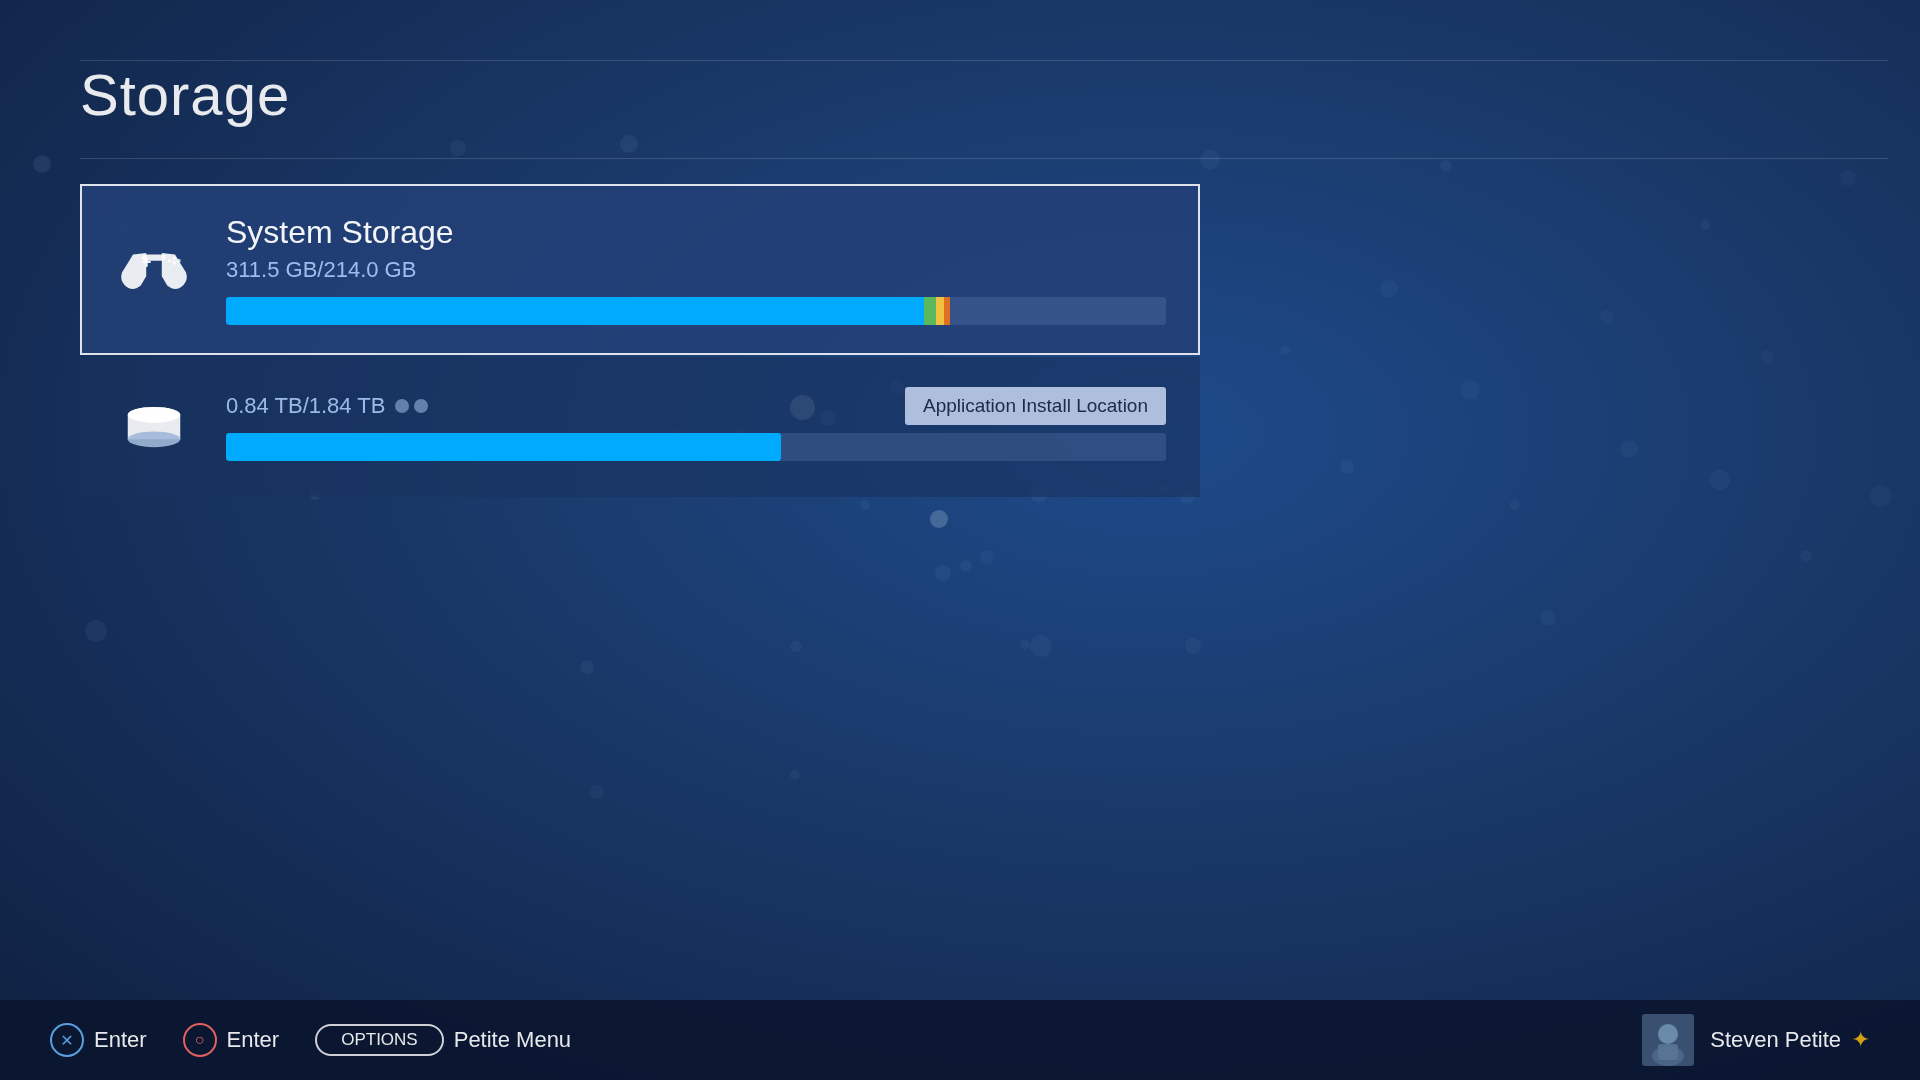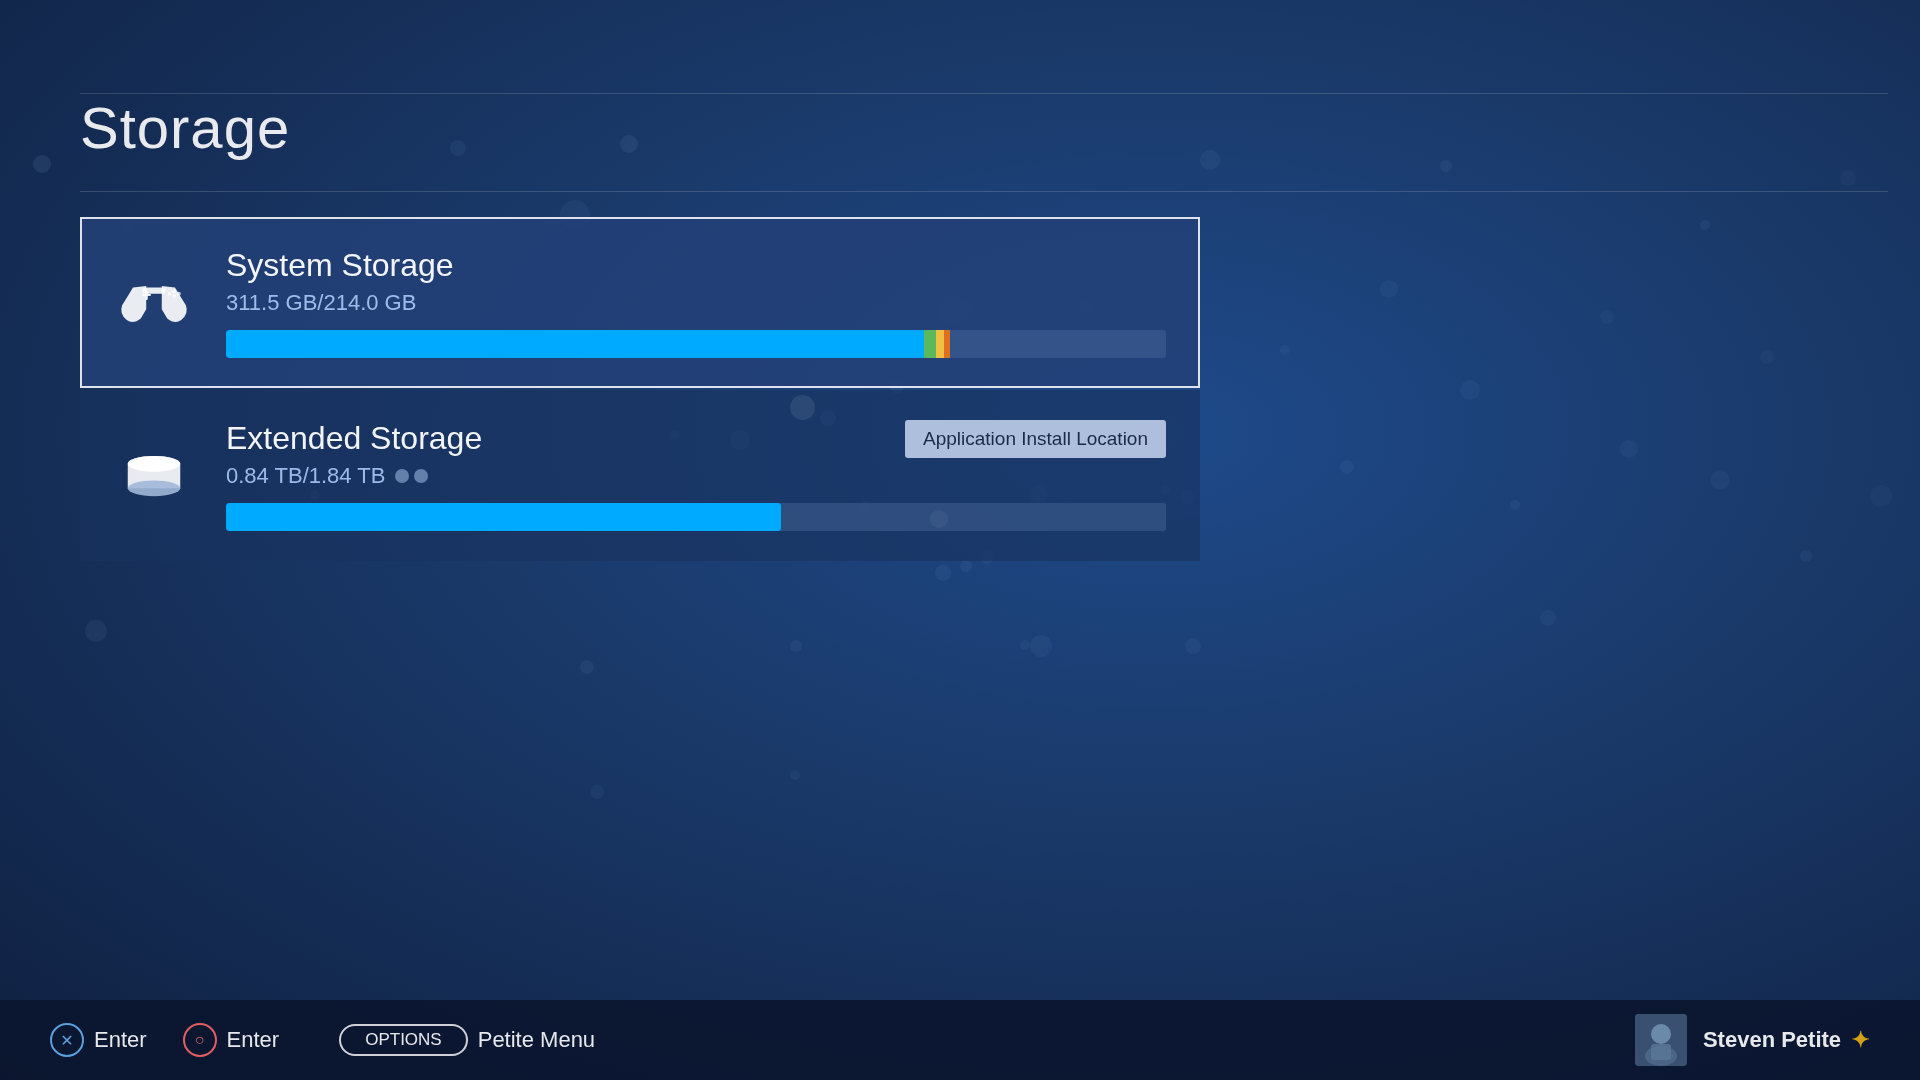--- a/index.html
+++ b/index.html
@@ -31,21 +31,20 @@
     .bubble {
       position: absolute;
       border-radius: 50%;
       background: rgba(180, 210, 255, 0.18);
     }
 
     .content {
       position: relative;
       z-index: 2;
       padding: 60px 32px 0 80px;
-      margin-top: 33px;
     }
 
     .page-title {
       color: rgba(255,255,255,0.9);
       font-size: 58px;
       font-weight: 300;
       letter-spacing: 1px;
       margin-bottom: 30px;
     }
 
@@ -221,28 +220,26 @@
 
     .btn-circle.cross { color: #5aa0e0; border-color: #5aa0e0; }
     .btn-circle.circle { color: #e06060; border-color: #e06060; }
 
     .btn-options {
       border: 2px solid rgba(255,255,255,0.8);
       padding: 4px 24px;
       border-radius: 16px;
       font-size: 17px;
       color: rgba(255,255,255,0.9);
-      margin-left: 24px;
     }
 
     .user-section {
       display: flex;
       align-items: center;
       gap: 16px;
-      font-weight: bold;
     }
 
     .user-avatar {
       width: 52px;
       height: 52px;
       border-radius: 4px;
       background: linear-gradient(135deg, #4a6080, #2a3a55);
       overflow: hidden;
       display: flex;
       align-items: center;
@@ -371,21 +368,20 @@
       <div class="storage-icon">
         <svg class="hdd-icon" viewBox="0 0 80 60" fill="white" xmlns="http://www.w3.org/2000/svg">
 
           <ellipse cx="40" cy="16" rx="30" ry="9" fill="white" opacity="0.9"></ellipse>
           <rect x="10" y="16" width="60" height="28" fill="white" opacity="0.9"></rect>
           <ellipse cx="40" cy="44" rx="30" ry="9" fill="#a0b8d8" opacity="0.9"></ellipse>
           <ellipse cx="40" cy="16" rx="30" ry="9" fill="white" opacity="0.95"></ellipse>
         </svg>
       </div>
       <div class="storage-info">
-        <div class="storage-name">Extended Storage</div>
         <div class="storage-size">
           <span>0.84 TB/1.84 TB</span>
           <div class="size-dots">
             <div class="size-dot"></div>
             <div class="size-dot"></div>
           </div>
         </div>
         <div class="progress-bar-container">
           <div class="progress-bar-fill extended"></div>
         </div>

